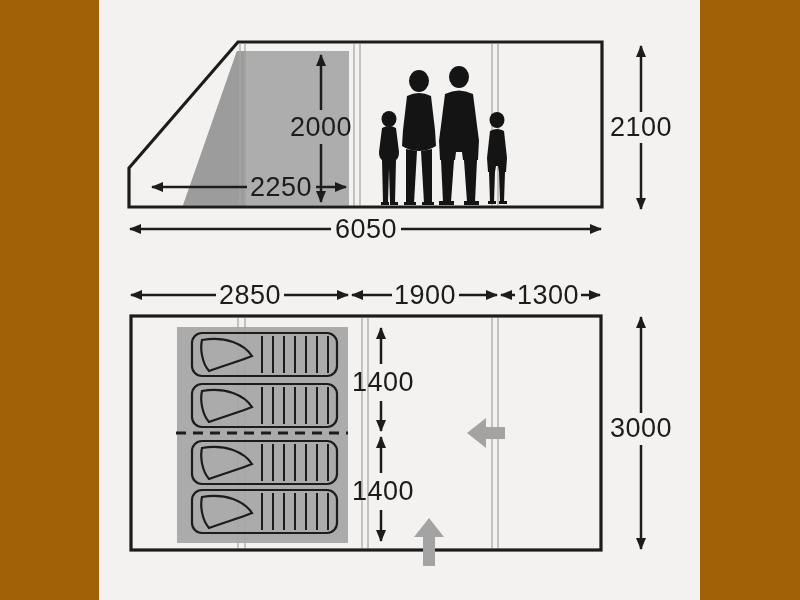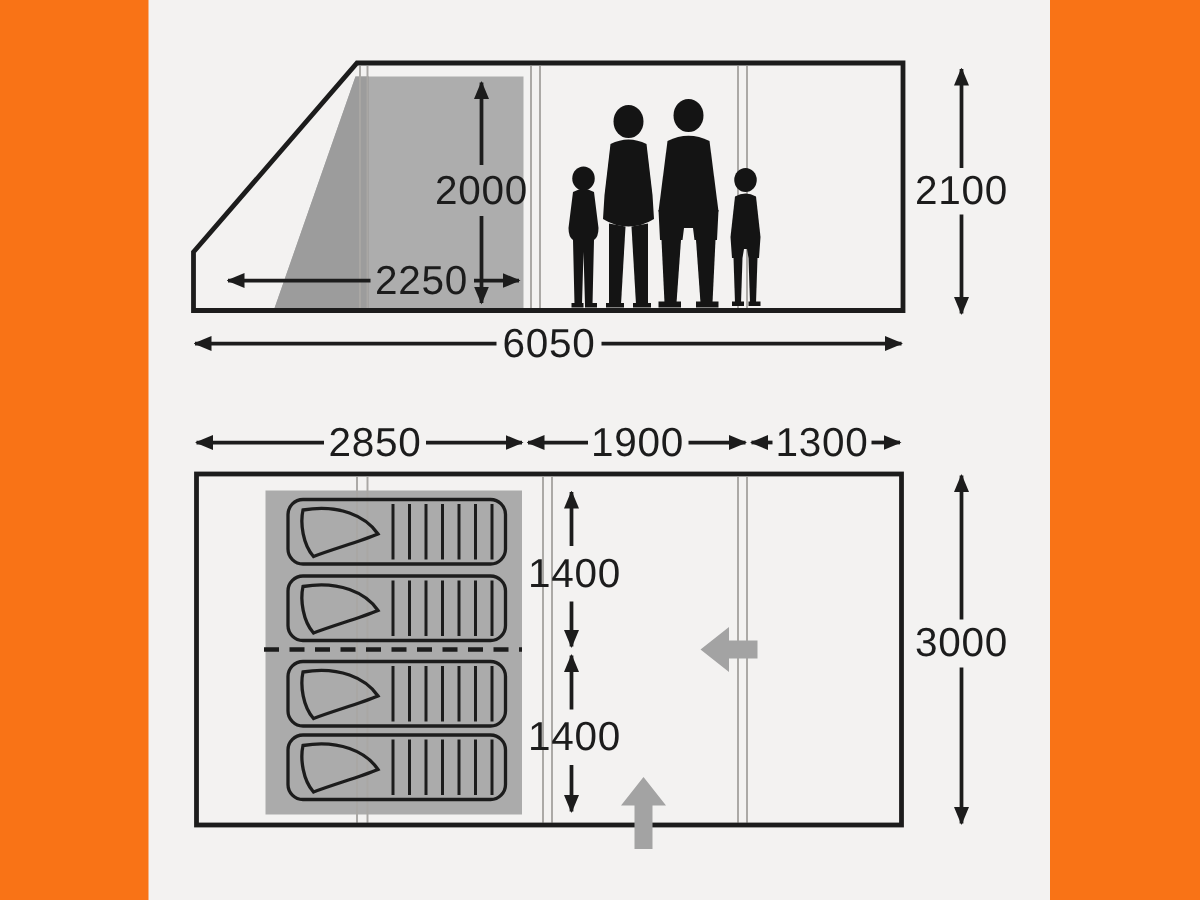--- a/index.html
+++ b/index.html
@@ -1,16 +1,16 @@
 <!DOCTYPE html>
 <html><head>
 <meta charset="utf-8">
 <style>
   html,body{margin:0;padding:0;background:#ffffff;}
-  .stage{position:relative;width:800px;height:600px;background:#f97316;overflow:hidden;
+  .stage{position:relative;width:800px;height:600px;background:#a16207;overflow:hidden;
          font-family:"Liberation Sans",sans-serif;}
   svg{display:block;}
   text.dim{font-family:"Liberation Sans",sans-serif;font-size:27px;fill:#1c1c1c;letter-spacing:0.5px;}
   .outline{fill:none;stroke:#1c1c1c;stroke-width:3.2;stroke-linejoin:miter;}
   .dimline{stroke:#1c1c1c;stroke-width:2.5;}
   .seam{stroke:#a9a7a4;stroke-width:1.3;}
   .bagline{fill:none;stroke:#1c1c1c;stroke-width:2.2;}
   .quilt{stroke:#1c1c1c;stroke-width:2;}
   .sil{fill:#141414;stroke:none;}
   .doorarrow{fill:#a3a3a3;stroke:none;}

